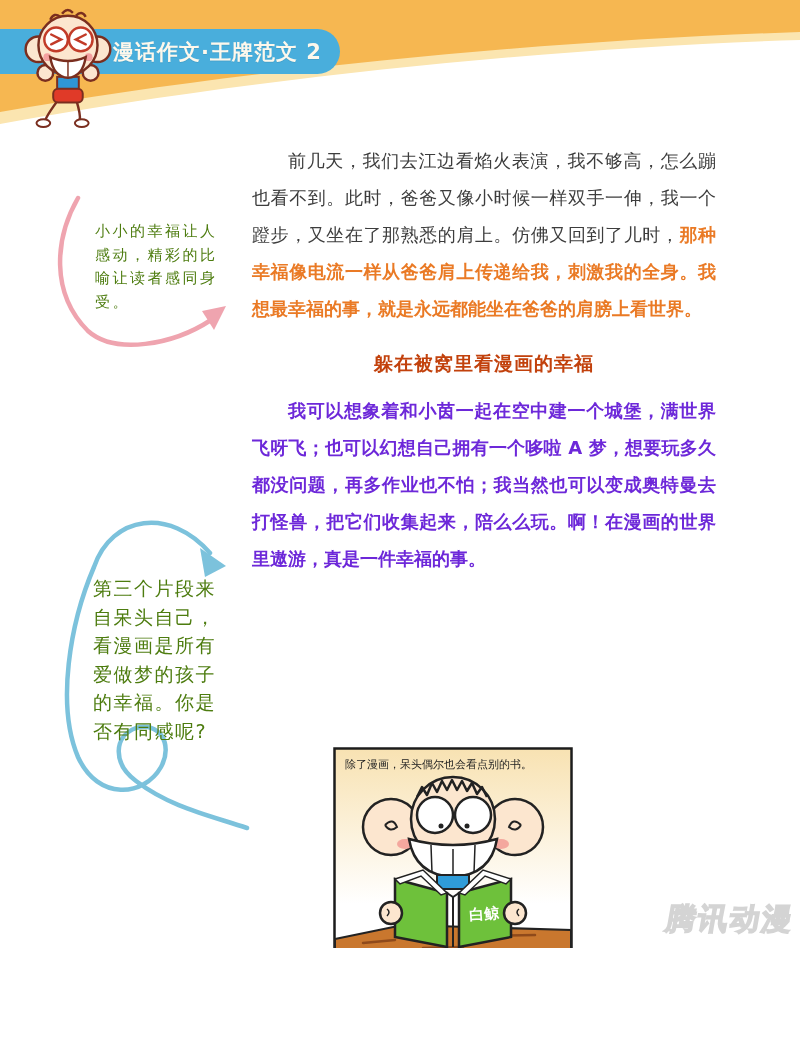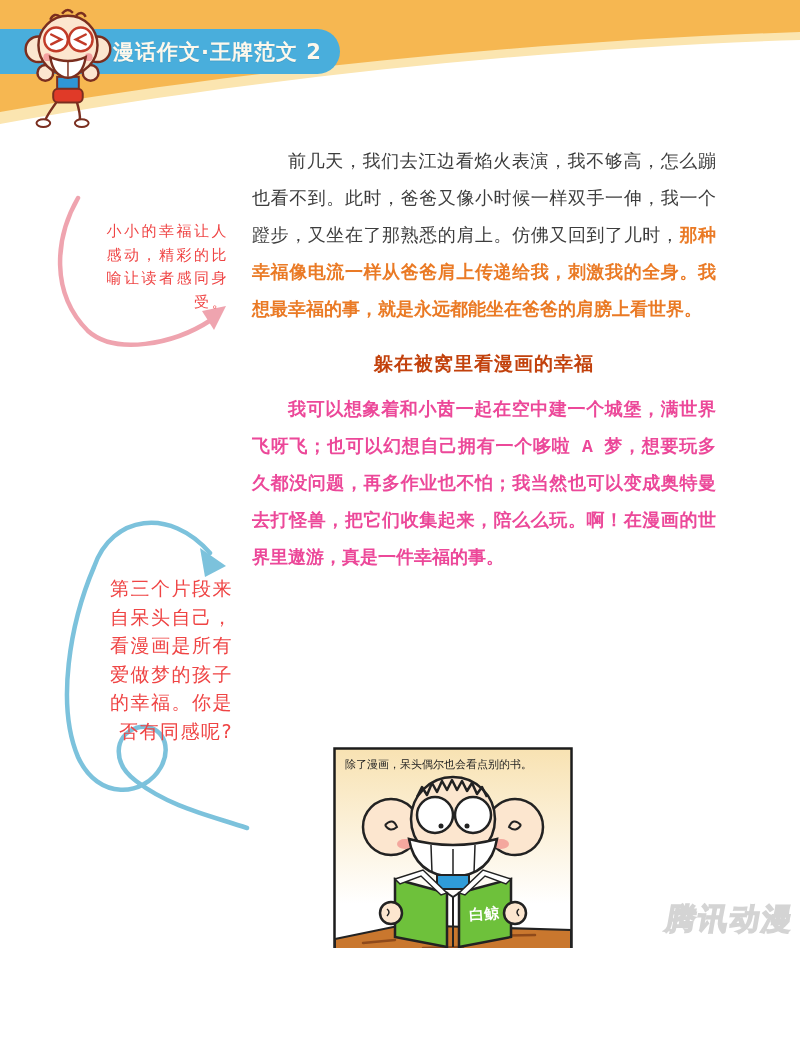--- a/index.html
+++ b/index.html
@@ -14,24 +14,24 @@
     text-shadow:0 1px 0 rgba(0,0,0,0.08);white-space:nowrap;}
   .mascot{position:absolute;left:16px;top:2px;z-index:3;}
 
   
   .essay{position:absolute;left:252px;top:142px;width:464px;color:#3d3d3d;font-size:18px;
     line-height:37px;text-align:justify;z-index:2;}
   .essay p{margin:0;text-indent:2em;}
   .essay .hl{color:#EA7A25;font-weight:bold;}
   .essay h2{margin:18px 0 10px 0;font-size:19px;color:#c2410c;text-align:center;text-indent:0;
     font-weight:bold;letter-spacing:1px;}
-  .essay p.orange{color:#ec4899;font-weight:bold;font-family:Liberation Mono, monospace;}
+  .essay p.orange{color:#6d28d9;font-weight:bold;}
 
   
-  .note{position:absolute;color:#ef4444;z-index:2;text-align:right;}
+  .note{position:absolute;color:#4d7c0f;z-index:2;}
   .note-pink{left:95px;top:220px;width:134px;font-size:15px;line-height:23.5px;letter-spacing:2.5px;}
   .note-blue{left:93px;top:574px;width:140px;font-size:19px;line-height:28.5px;letter-spacing:1.5px;}
   .arrow-svg{position:absolute;z-index:1;}
 
   
   .comic{position:absolute;left:333px;top:747px;z-index:2;}
 
   
   .page-blob{position:absolute;left:312px;top:978px;width:100px;height:44px;transform:rotate(-5deg);
     background:radial-gradient(ellipse 62% 58% at 55% 48%, #7FC2B3 0%, #92CCBF 45%, rgba(168,214,204,0.45) 75%, rgba(255,255,255,0) 100%);

